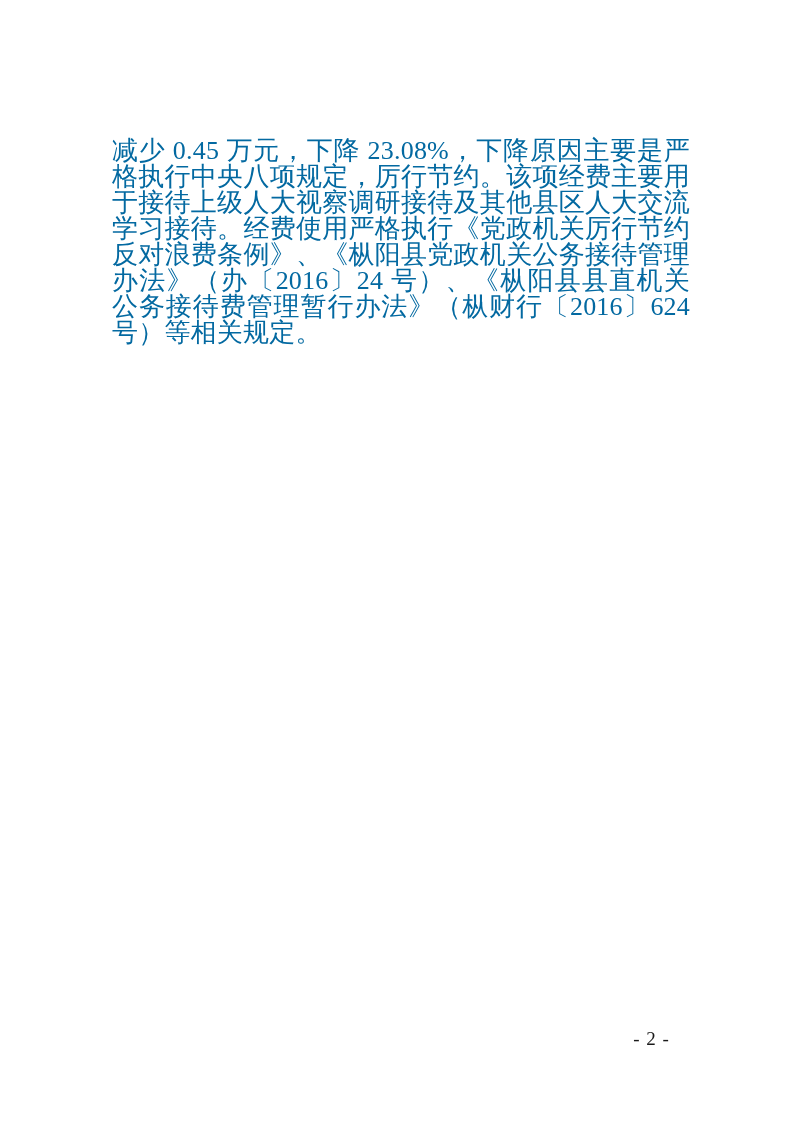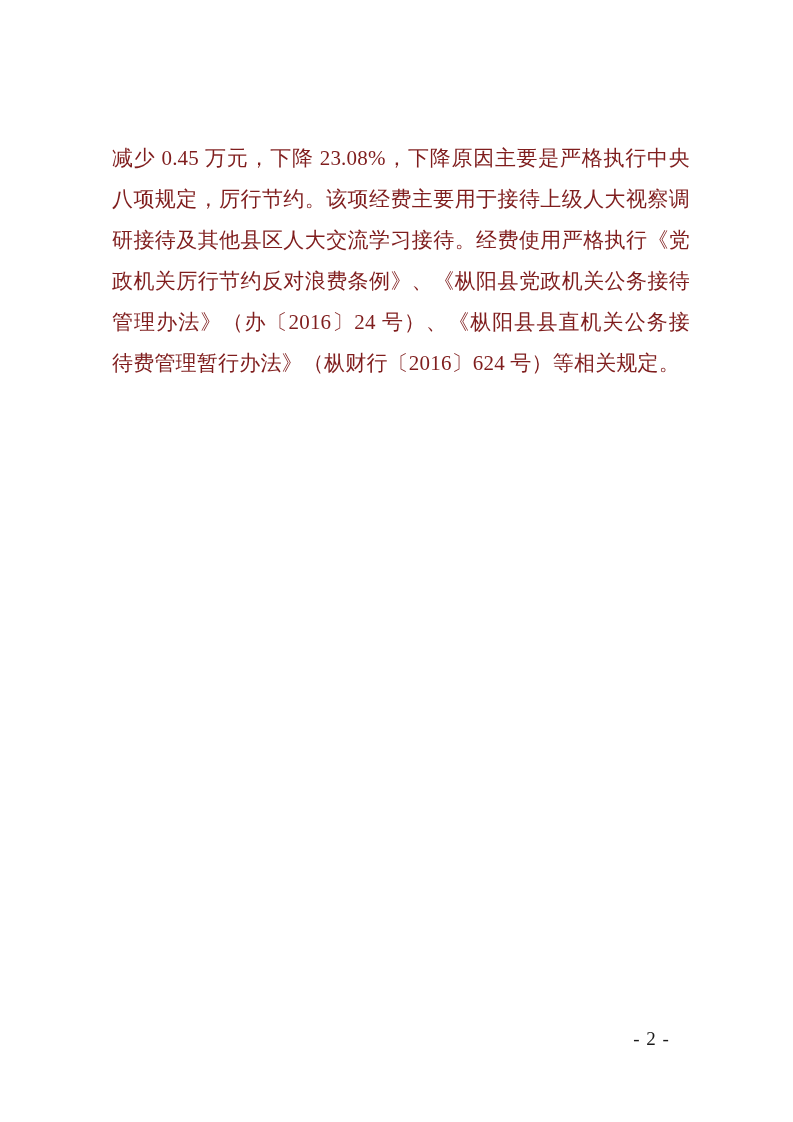--- a/index.html
+++ b/index.html
@@ -13,23 +13,23 @@
     height: 1122px;
     background: #ffffff;
     overflow: hidden;
     font-family: "Liberation Serif", "DejaVu Serif", serif;
   }
   .body-text {
     position: absolute;
     left: 112px;
     top: 138px;
     width: 578px;
-    font-size: 21px;
-    line-height: 41px;
-    color: #7f1d1d;
+    font-size: 26px;
+    line-height: 26px;
+    color: #0369a1;
     text-align: justify;
     text-justify: inter-character;
     letter-spacing: 0.2px;
     white-space: pre-wrap;
     word-break: break-all;
   }
   .page-number {
     position: absolute;
     left: 0;
     right: 0;

